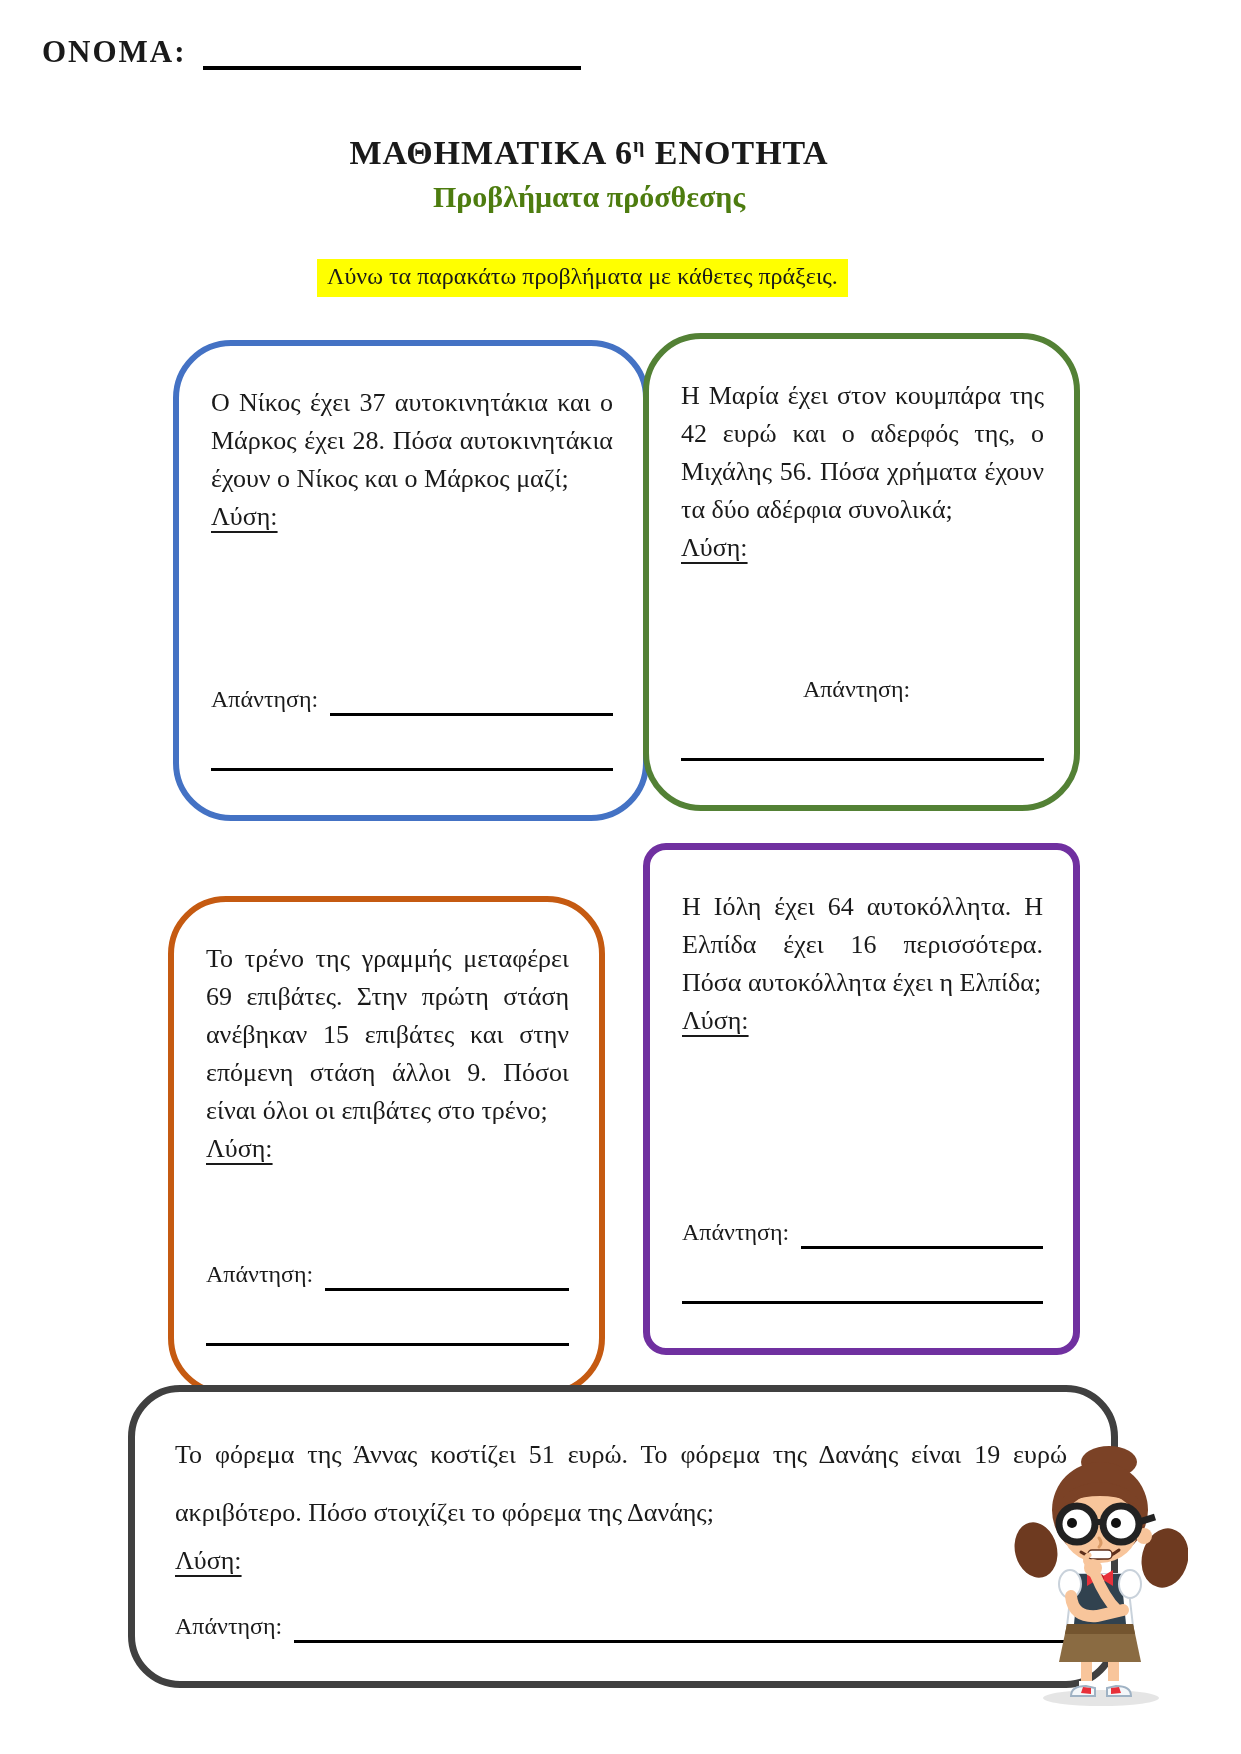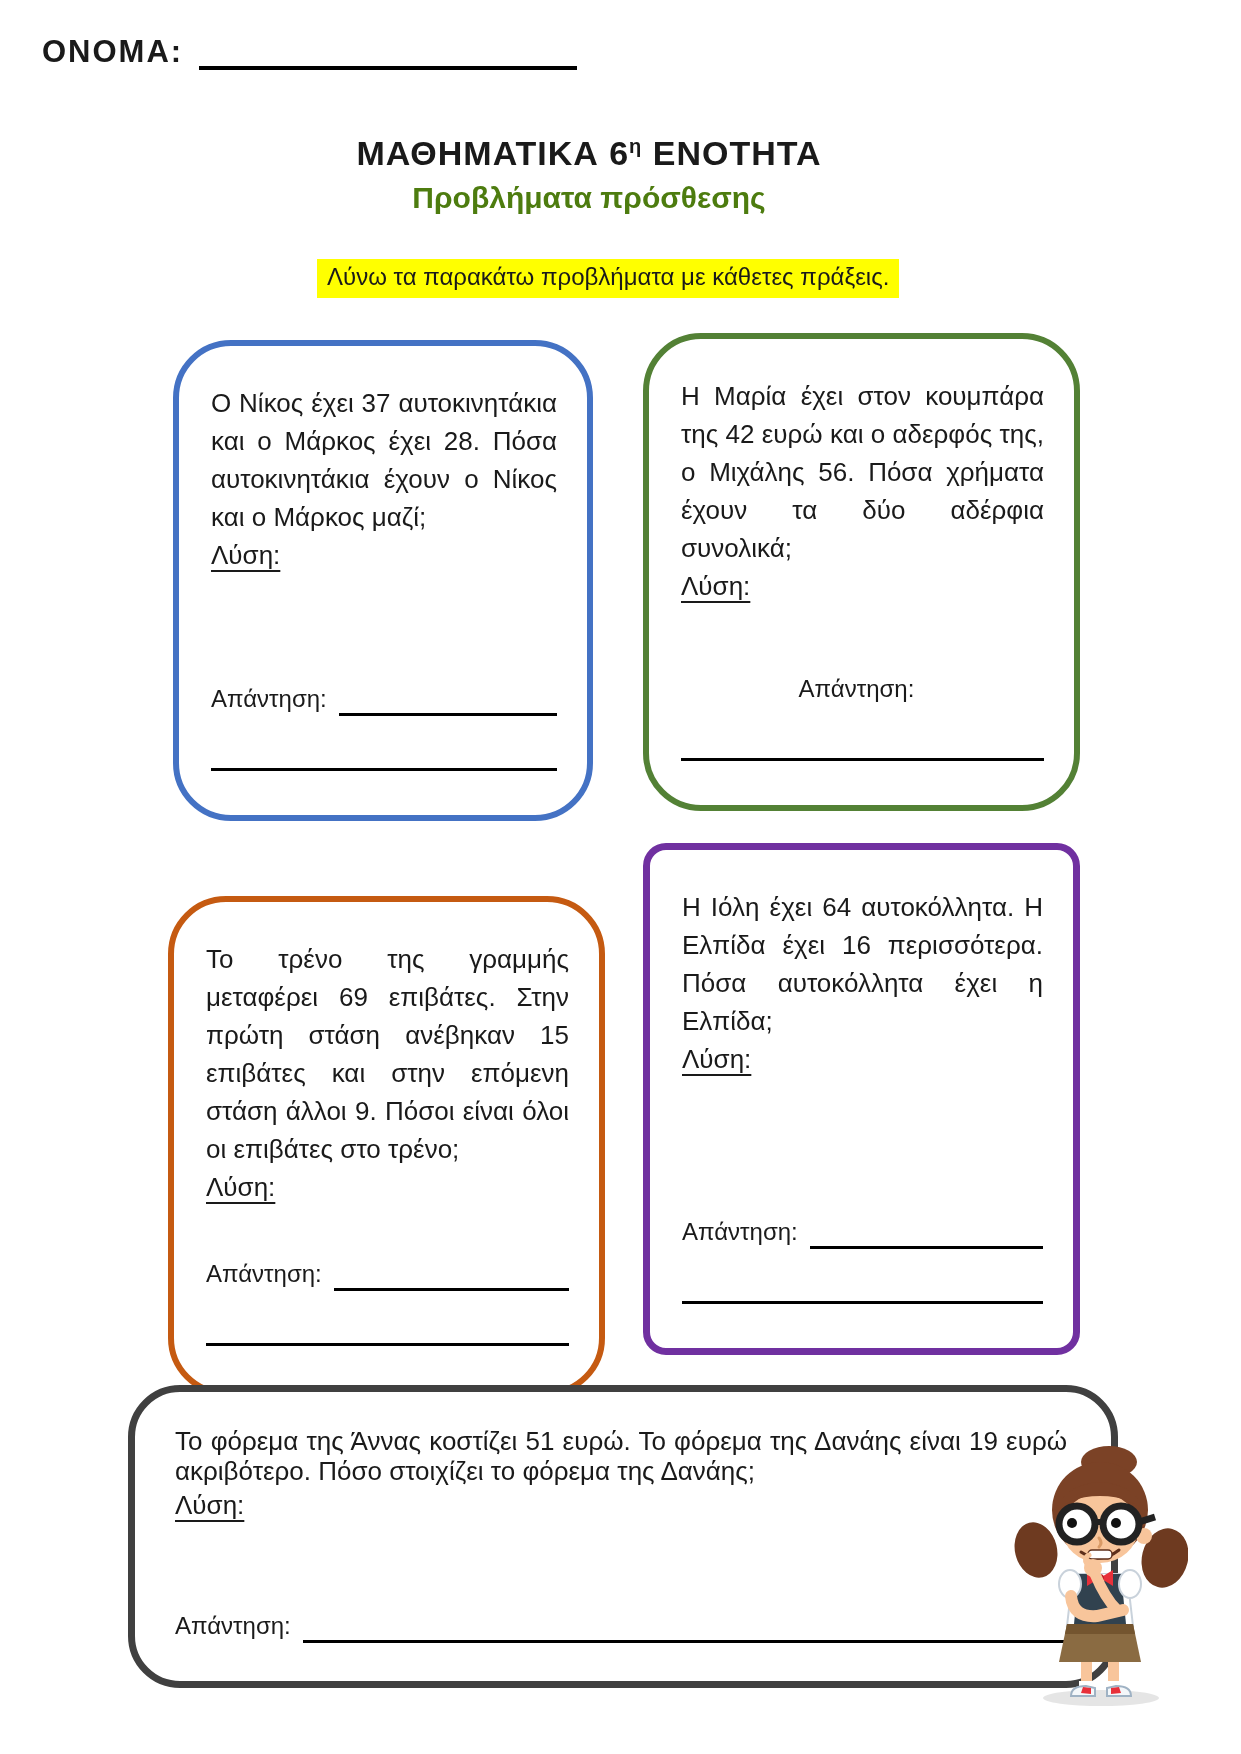--- a/index.html
+++ b/index.html
@@ -1,21 +1,21 @@
 <!DOCTYPE html>
 <html><head>
 <meta charset="utf-8">
 <style>
   html,body { margin:0; padding:0; background:#e8e8e8; }
   .page {
     position:relative;
     width:1241px; height:1754px;
     margin:0 auto;
     background:#ffffff;
-    font-family:Liberation Sans, sans-serif;
+    font-family:Liberation Serif, serif;
     color:#1a1a1a;
     overflow:hidden;
   }
 
   
   .name-row {
     position:absolute; left:42px; top:32px;
     display:flex; align-items:flex-end;
     font-size:31px; font-weight:600; letter-spacing:2px;
   }
@@ -37,31 +37,31 @@
   }
 
   
   .pbox {
     position:absolute; box-sizing:border-box;
     background:#fff;
     border:6px solid #888; border-radius:58px;
     display:flex; flex-direction:column;
     padding:38px 30px 44px 32px;
   }
-  .pbox-1 { left:173px; top:340px; width:420px; height:481px; }
+  .pbox-1 { left:173px; top:340px; width:476px; height:481px; }
   .pbox-2 { left:643px; top:333px; width:437px; height:478px; }
   .pbox-3 { left:168px; top:896px; width:437px; height:500px; }
   .pbox-4 { left:643px; top:843px; width:437px; height:512px; border-width:7px; }
   .pbox-5 {
     left:128px; top:1385px; width:990px; height:303px;
     border-width:7px; border-radius:52px;
     padding:34px 44px 38px 40px;
   }
   .ptext { font-size:26px; line-height:38px; text-align:justify; }
-  .pbox-5 .ptext { line-height:30px; }
+  .pbox-5 .ptext { line-height:58px; }
   .solution-label {
     margin-top:4px; font-size:26px;
     text-decoration:underline; text-decoration-thickness:2px;
     text-underline-offset:6px;
     align-self:flex-start;
   }
   .spacer { flex:1 1 auto; }
   .answer-row {
     display:flex; align-items:flex-end; font-size:24px; line-height:34px;
   }

